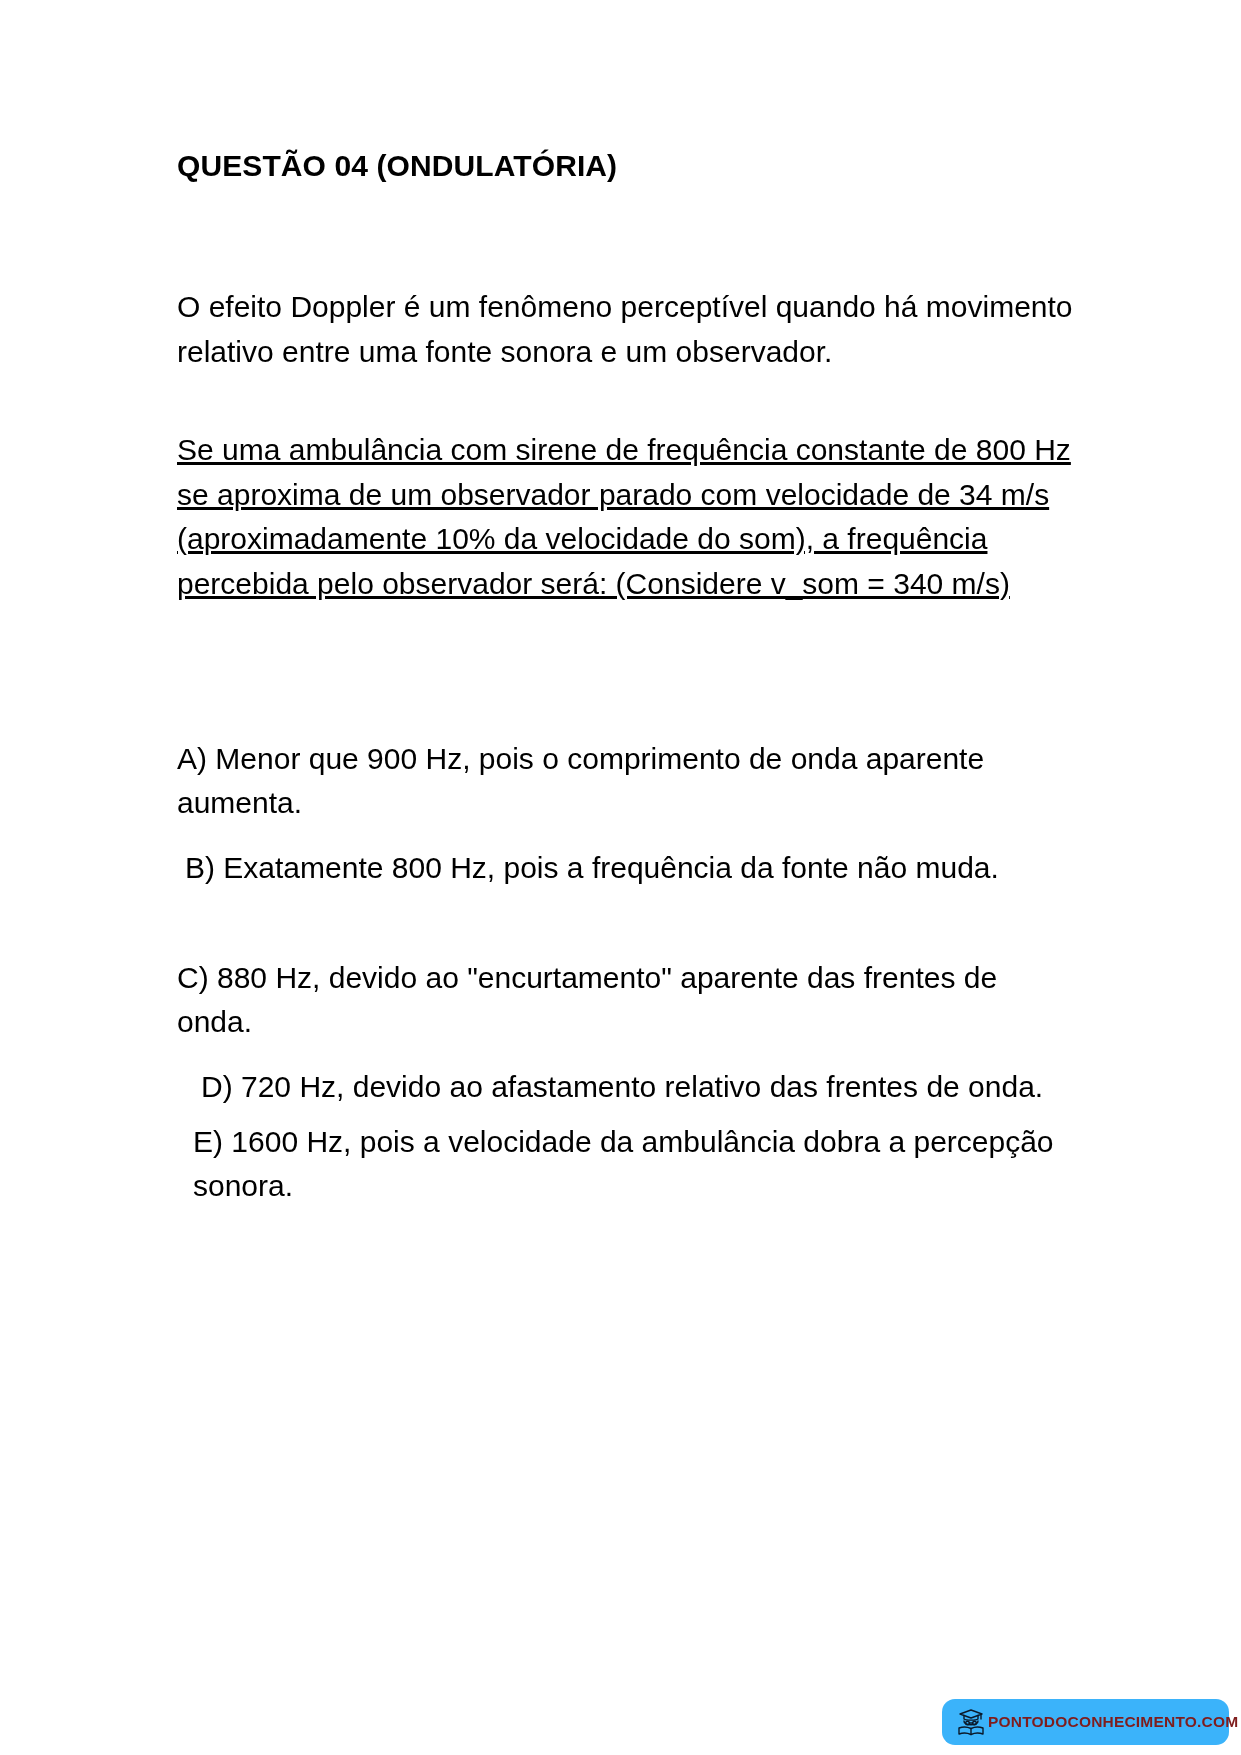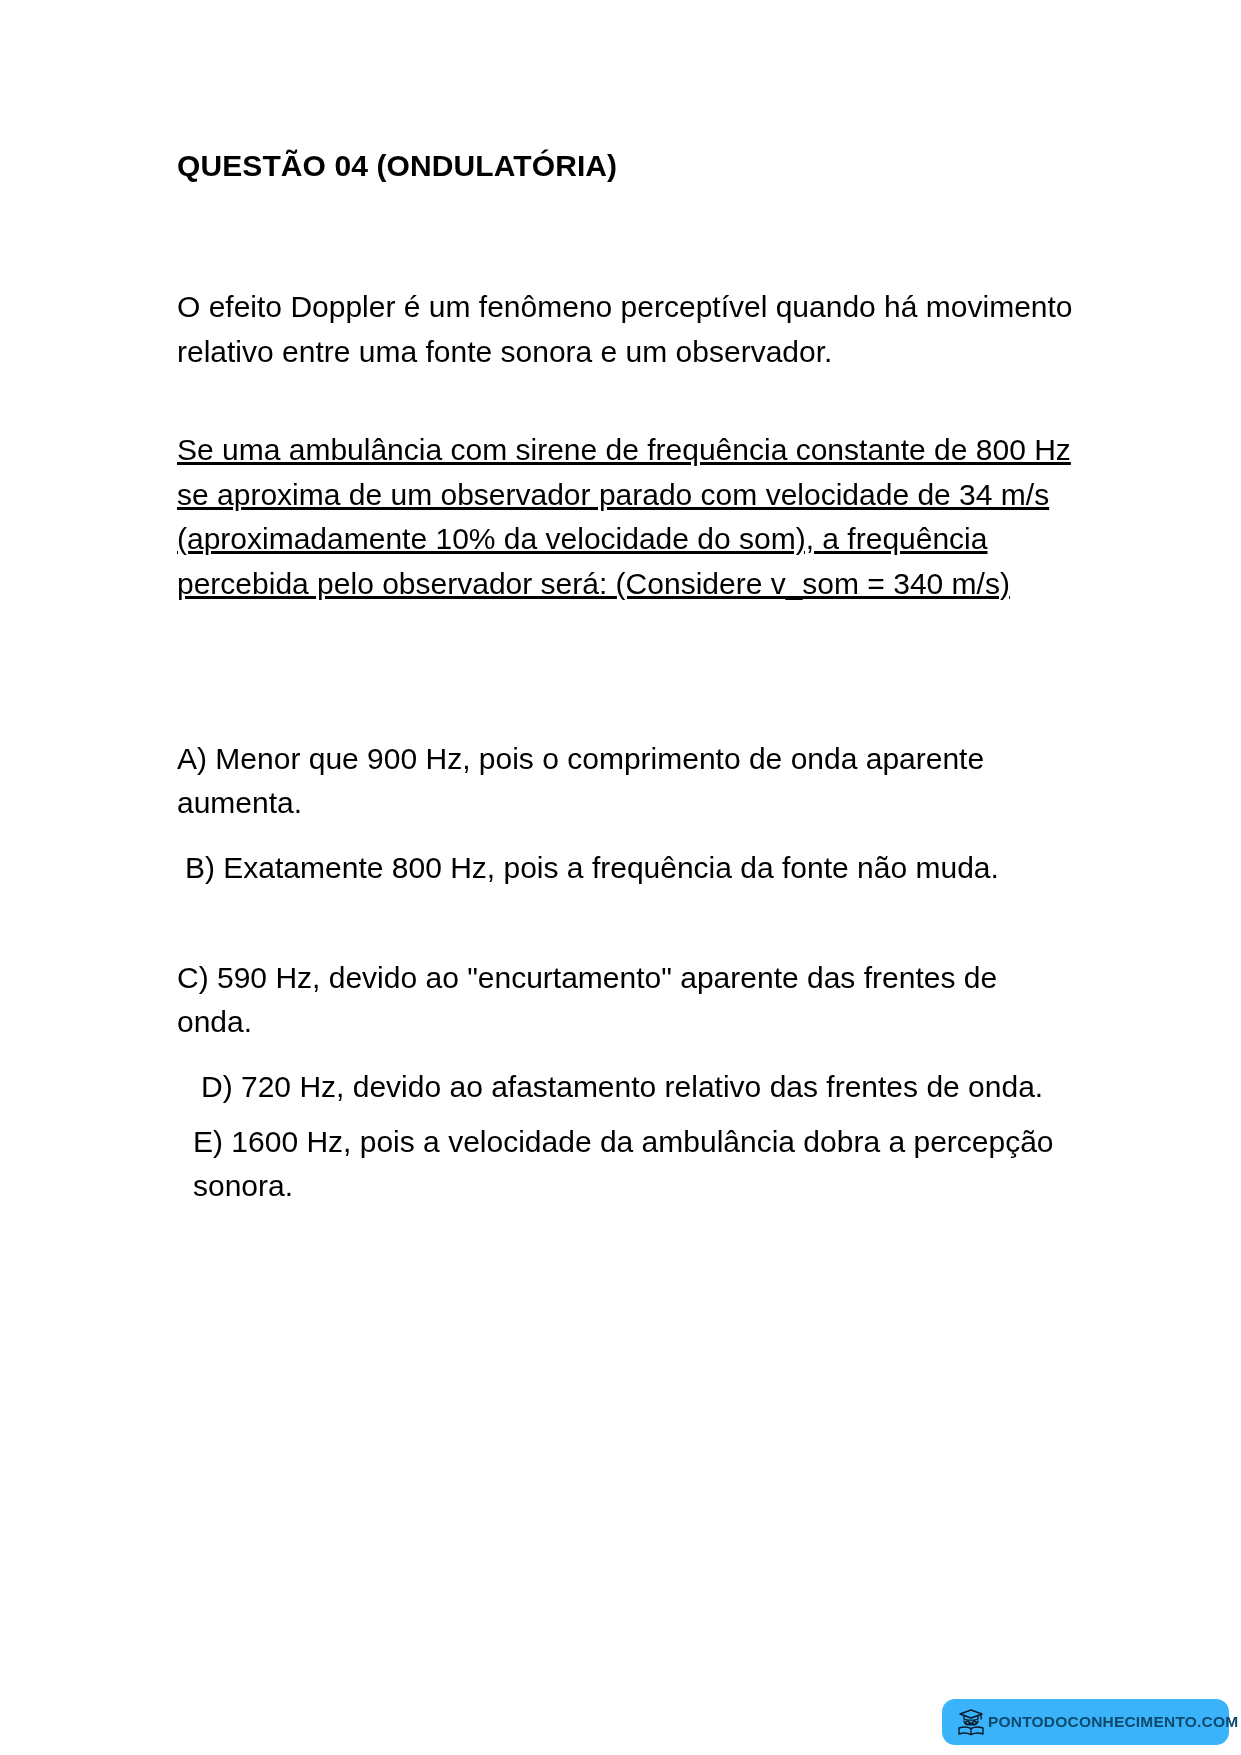--- a/index.html
+++ b/index.html
@@ -64,37 +64,37 @@
     .badge-icon {
       width: 30px;
       height: 30px;
       margin-right: 2px;
       flex: 0 0 auto;
     }
     .badge-text {
       font-family: "Liberation Sans", sans-serif;
       font-size: 15.5px;
       font-weight: bold;
-      color: #0c4a6e;
+      color: #7f1d1d;
       letter-spacing: 0.2px;
       white-space: nowrap;
     }
   </style>
 </head>
 <body>
 
 <div class="page">
   <div class="title">QUESTÃO 04 (ONDULATÓRIA)</div>
 
   <p class="para p1">O efeito Doppler é um fenômeno perceptível quando há movimento relativo entre uma fonte sonora e um observador.</p>
   <p class="para p2">Se uma ambulância com sirene de frequência constante de 800 Hz se aproxima de um observador parado com velocidade de 34 m/s (aproximadamente 10% da velocidade do som), a frequência percebida pelo observador será: (Considere v_som = 340 m/s)</p>
 
   <p class="opt optA">A) Menor que 900 Hz, pois o comprimento de onda aparente aumenta.</p>
   <p class="opt optB">B) Exatamente 800 Hz, pois a frequência da fonte não muda.</p>
-  <p class="opt optC">C) 590 Hz, devido ao "encurtamento" aparente das frentes de onda.</p>
+  <p class="opt optC">C) 880 Hz, devido ao "encurtamento" aparente das frentes de onda.</p>
   <p class="opt optD">D) 720 Hz, devido ao afastamento relativo das frentes de onda.</p>
   <p class="opt optE">E) 1600 Hz, pois a velocidade da ambulância dobra a percepção sonora.</p>
 </div>
 
 <div class="badge">
   <span class="badge-icon">
     <svg width="30" height="30" viewBox="0 0 30 30" fill="none" stroke="#0b1a2a" stroke-width="1.4" stroke-linejoin="round" stroke-linecap="round">
 
       <path d="M4 7 L15 3 L26 7 L15 11 Z"></path>
       <path d="M8 8.5 V12 C10 13.5 20 13.5 22 12 V8.5"></path>

